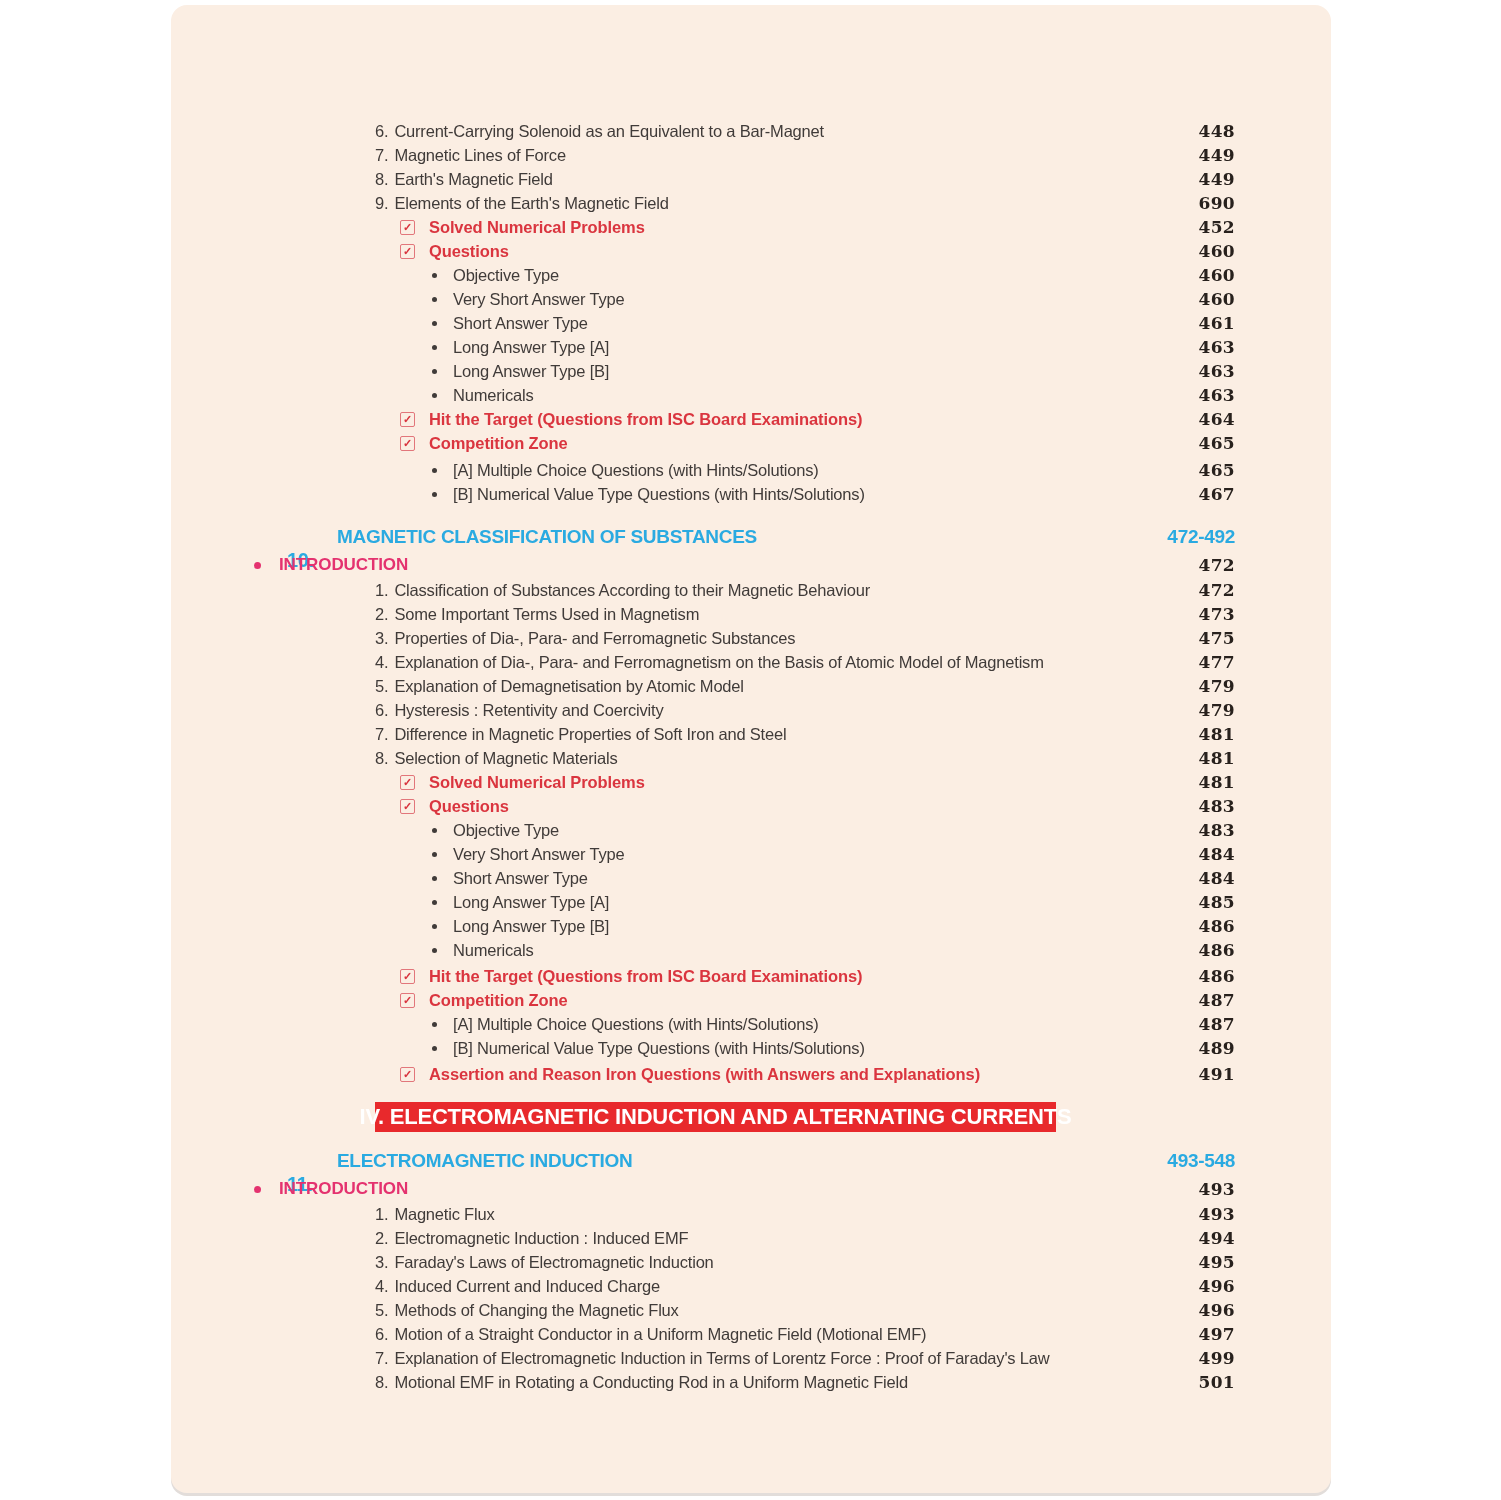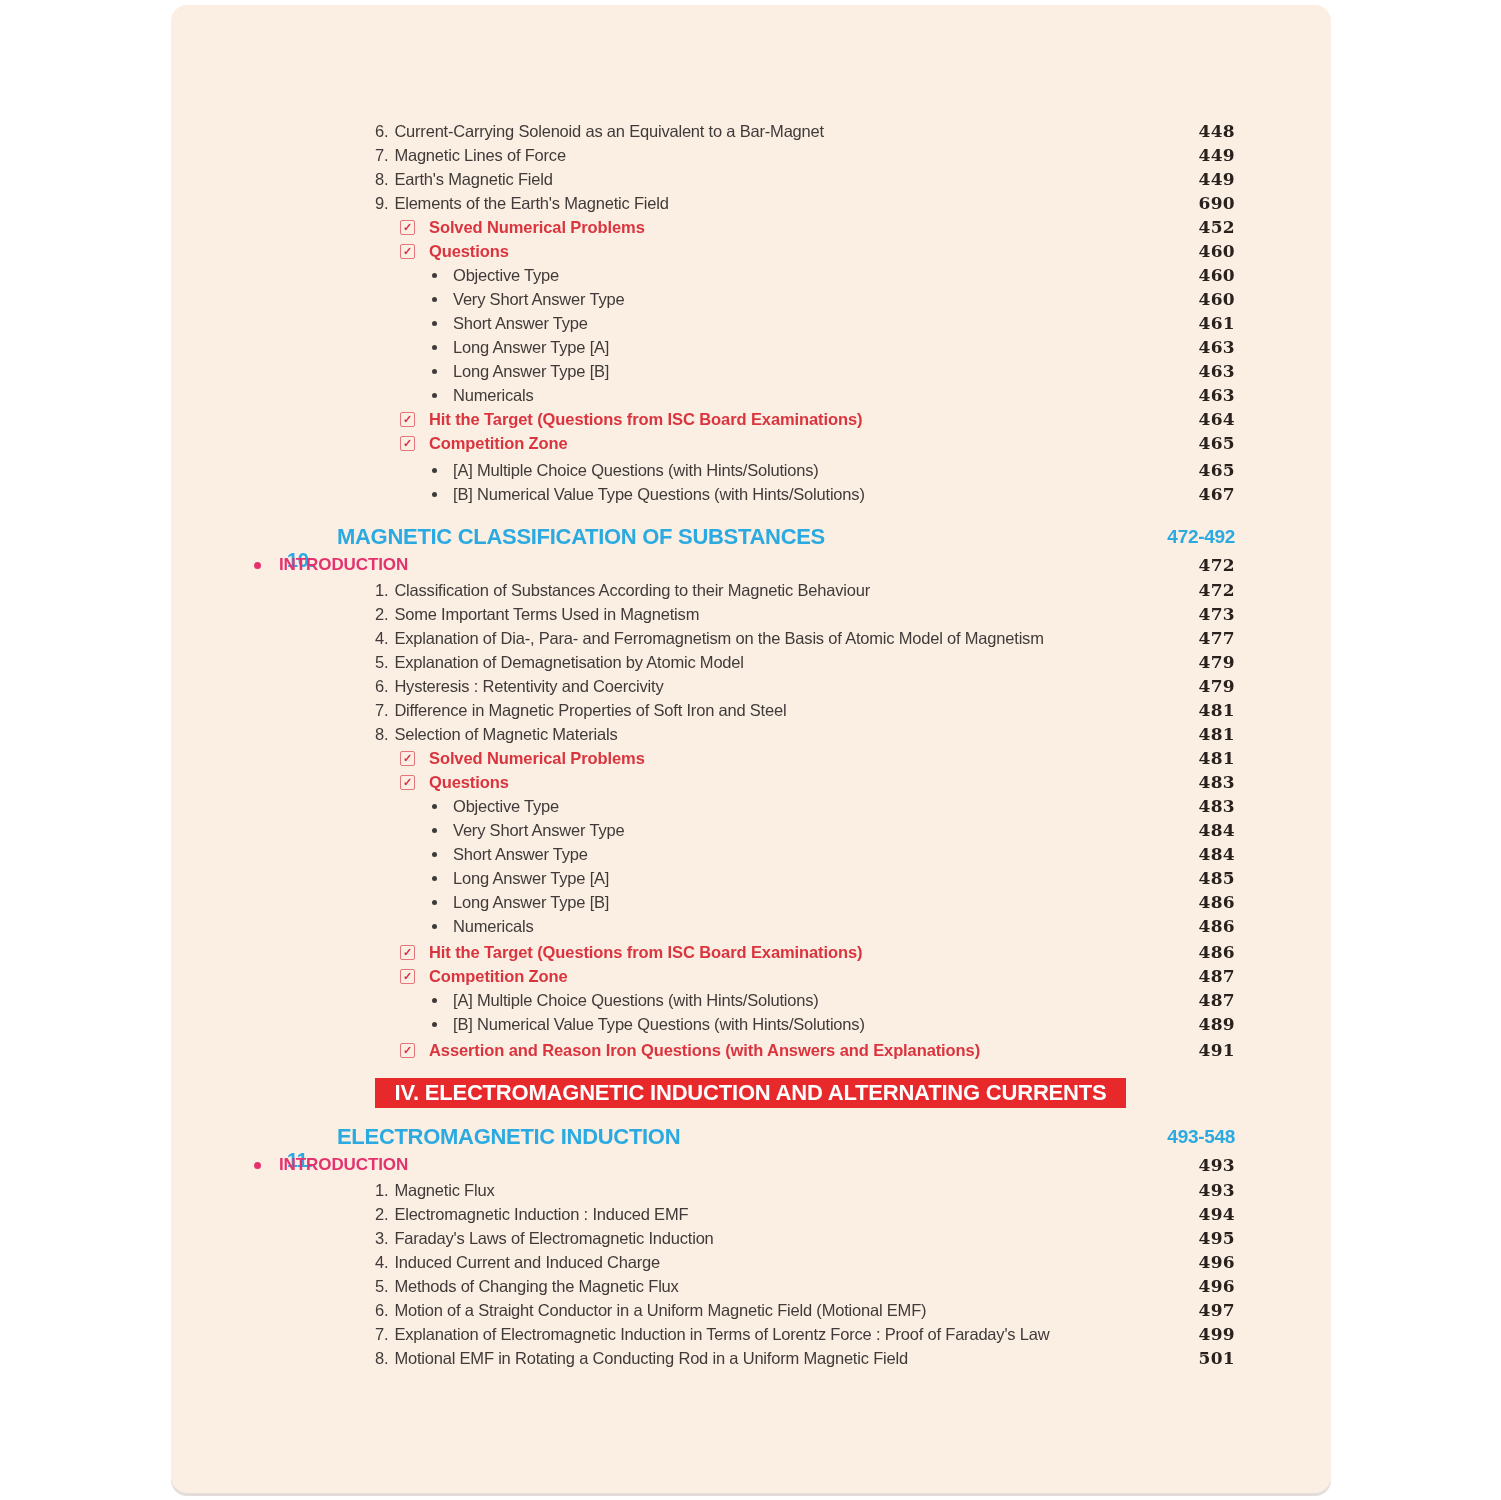--- a/index.html
+++ b/index.html
@@ -42,39 +42,39 @@
     width:5px;height:5px;border-radius:50%;background:#403b39;
     margin-right:16px;flex:0 0 auto;
   }
   .r-sub .txt{font-size:16.5px;color:#403b39;letter-spacing:-.2px;white-space:nowrap;}
   
   .r-chapter{padding-left:116px;height:30px;}
   .r-chapter .cnum{
     width:50px;flex:0 0 auto;font-size:20px;font-weight:bold;color:#2aaae1;letter-spacing:-.3px;margin-top:46px;
   }
   .r-chapter .txt{
-    font-size:22px;font-weight:bold;color:#2aaae1;letter-spacing:-.3px;white-space:nowrap;text-align:center;
+    font-size:19px;font-weight:bold;color:#2aaae1;letter-spacing:-.3px;white-space:nowrap;text-align:center;
   }
   .r-chapter .pagenum{
     font-family:"Liberation Sans",sans-serif;font-size:19px;font-weight:bold;
     color:#2aaae1;letter-spacing:-.3px;
   }
   
   .r-intro{padding-left:83px;height:26px;}
   .pdot{
     width:7px;height:7px;border-radius:50%;background:#e4326f;
     margin-right:18px;flex:0 0 auto;
   }
   .r-intro .txt{
     font-size:17px;font-weight:bold;color:#e4326f;letter-spacing:-.1px;white-space:nowrap;
   }
   
   .r-banner{height:30px;padding:0;}
   .banner{
-    position:absolute;left:204px;top:0;width:751px;height:30px;
+    position:absolute;left:204px;top:0;width:681px;height:30px;
     background:#e8292c;color:#ffffff;display:flex;align-items:center;justify-content:center;
     font-size:22px;font-weight:bold;letter-spacing:-.2px;white-space:nowrap;
   }
 </style>
 </head>
 <body>
 
 <div class="scan-page">
   <div class="toc" id="toc-root">
       <div class="row r-item">
@@ -165,20 +165,24 @@
       </div>
       <div class="row r-item">
         <span class="txt"><span class="inum">1.</span><span>Classification of Substances According to their Magnetic Behaviour</span></span>
         <span class="pagenum">472</span>
       </div>
       <div class="row r-item">
         <span class="txt"><span class="inum">2.</span><span>Some Important Terms Used in Magnetism</span></span>
         <span class="pagenum">473</span>
       </div>
       <div class="row r-item">
+        <span class="txt"><span class="inum">3.</span><span>Properties of Dia-, Para- and Ferromagnetic Substances</span></span>
+        <span class="pagenum">475</span>
+      </div>
+      <div class="row r-item">
         <span class="txt"><span class="inum">4.</span><span>Explanation of Dia-, Para- and Ferromagnetism on the Basis of Atomic Model of Magnetism</span></span>
         <span class="pagenum">477</span>
       </div>
       <div class="row r-item">
         <span class="txt"><span class="inum">5.</span><span>Explanation of Demagnetisation by Atomic Model</span></span>
         <span class="pagenum">479</span>
       </div>
       <div class="row r-item">
         <span class="txt"><span class="inum">6.</span><span>Hysteresis : Retentivity and Coercivity</span></span>
         <span class="pagenum">479</span>

